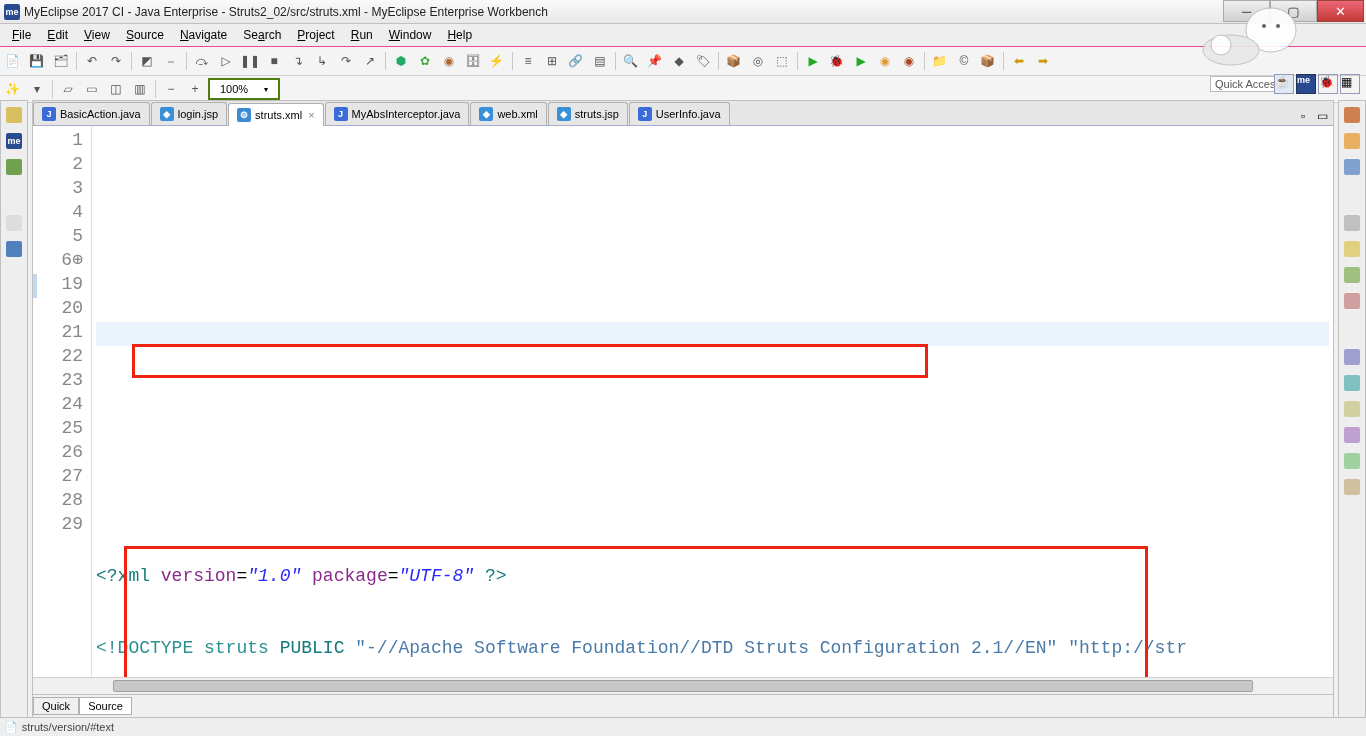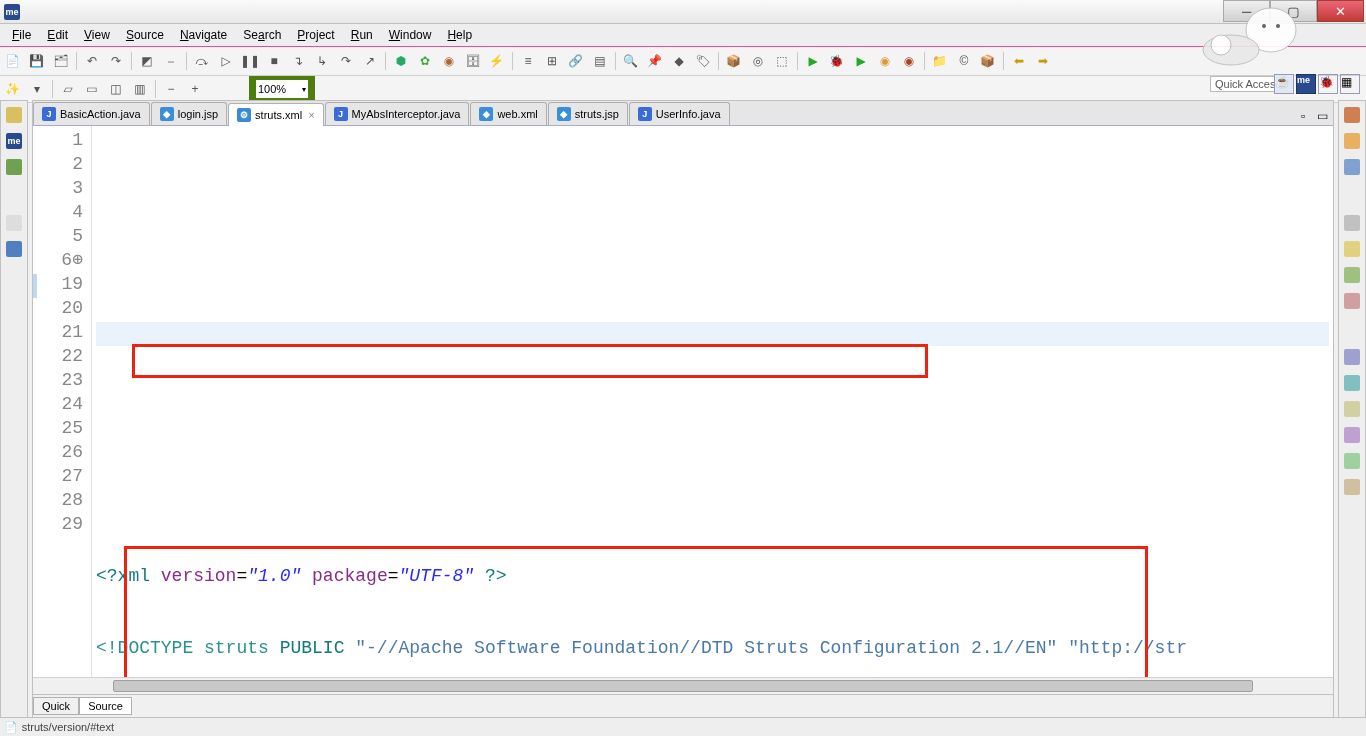--- a/index.html
+++ b/index.html
@@ -9,21 +9,21 @@
   .win-btns { position:absolute; right:2px; top:0; display:flex; }
   .win-btns div { width:45px; height:20px; display:flex; align-items:center; justify-content:center; font-size:13px; font-family:Arial; }
   .win-min,.win-max{ background:linear-gradient(#f0f0f0,#d0d0d0); border:1px solid #aaa; color:#333;}
   .win-close{ background:linear-gradient(#e67,#c13a35); color:#fff; border:1px solid #943; }
   .menu-bar { height:22px; display:flex; align-items:center; background:#eeeeee; padding:0 4px; border-bottom:1px solid #ec4899;}
   .menu-bar span { padding:2px 8px; cursor:default;}
   .menu-bar u { text-decoration:underline;}
   .toolbar { height:28px; display:flex; align-items:center; background:#f4f4f4; padding:0 2px; border-bottom:1px solid #d0d0d0; gap:2px; overflow:hidden;}
   .toolbar .btn { width:20px; height:20px; display:flex; align-items:center; justify-content:center; border:1px solid transparent; border-radius:2px; font-size:12px; color:#555;}
   .toolbar .sep{ width:1px; height:18px; background:#c8c8c8; margin:0 2px;}
-  .zoom-box{ width:48px; height:18px; border:7px solid #4d7c0f; background:#fff; font-size:11px; display:flex; align-items:center; padding:0 2px; justify-content:space-between;margin-left:41px;}
+  .zoom-box{ width:48px; height:18px; border:2px solid #4d7c0f; background:#fff; font-size:11px; display:flex; align-items:center; padding:0 10px; justify-content:space-between;}
   .quick-access{ position:absolute; right:80px; top:76px; font-size:11px; color:#555; background:#fff; border:1px solid #bbb; padding:1px 4px;}
   .workspace{ position:absolute; top:100px; left:0; right:0; bottom:18px; display:flex;}
   .left-dock, .right-dock { width:26px; background:#eee; border:1px solid #c0c0c0; display:flex; flex-direction:column; align-items:center; padding-top:6px; gap:10px;}
   .right-dock{ border-left:1px solid #c0c0c0;}
   .dock-ico{ width:16px; height:16px; border-radius:2px;}
   .editor-area{ flex:1; display:flex; flex-direction:column; border:1px solid #c0c0c0; margin:0 4px; background:#fff; min-width:0;}
   .tab-row{ height:24px; display:flex; align-items:flex-end; background:#e6e6e6; border-bottom:1px solid #aac;}
   .tab{ height:22px; display:flex; align-items:center; padding:0 8px; gap:4px; border:1px solid #b0b0b0; border-bottom:none; margin-right:1px; background:#e6e6e6; font-size:11px; border-top-left-radius:3px; border-top-right-radius:3px;}
   .tab.active{ background:#fff; position:relative; top:1px;}
   .tab .fi{ width:14px; height:14px; border-radius:2px; display:flex; align-items:center; justify-content:center; font-size:9px; color:#fff; font-weight:bold;}
@@ -49,20 +49,21 @@
   .hscroll .thumb{ position:absolute; left:80px; right:80px; top:2px; bottom:2px; background:#c8c8c8; border:1px solid #a0a0a0; border-radius:2px;}
   .mascot{ position:absolute; right:60px; top:0; width:120px; height:70px; pointer-events:none; opacity:0.9;}
   svg{ display:block;}
   .ruler-mark{ position:absolute; left:0; top:0; bottom:0; width:4px; background:#c0d8f0;}
 </style>
 </head>
 <body>
 
 <div class="title-bar">
   <div class="ico">me</div>
+  <div class="title-text">MyEclipse 2017 CI - Java Enterprise - Struts2_02/src/struts.xml - MyEclipse Enterprise Workbench</div>
   <div class="win-btns">
     <div class="win-min">─</div>
     <div class="win-max">▢</div>
     <div class="win-close">✕</div>
   </div>
   <div class="mascot">
     <svg viewBox="0 0 120 70">
         <ellipse cx="85" cy="30" rx="25" ry="22" fill="#fff" stroke="#bbb"></ellipse>
         <ellipse cx="45" cy="50" rx="28" ry="15" fill="#e8e8e8" stroke="#bbb"></ellipse>
         <circle cx="35" cy="45" r="10" fill="#fff" stroke="#bbb"></circle>

